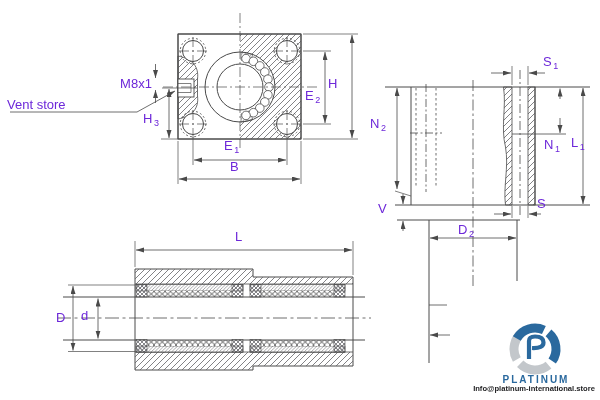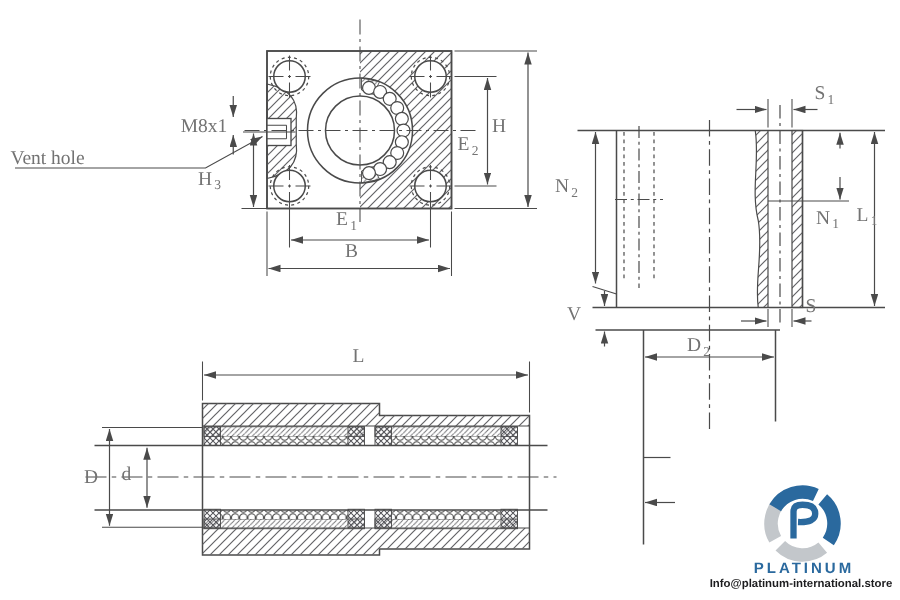--- a/index.html
+++ b/index.html
@@ -1,19 +1,19 @@
 <!DOCTYPE html>
 <html><head>
 <meta charset="utf-8">
 <style>
   html,body{margin:0;padding:0;background:#ffffff;}
   #stage{position:relative;width:600px;height:400px;background:#fff;overflow:hidden;
          font-family:"Liberation Sans", sans-serif;}
   #drawing{position:absolute;left:0;top:0;}
-  .dim{position:absolute;font-size:13px;color:#737373;white-space:nowrap;line-height:1;font-family:Liberation Serif, serif;}
+  .dim{position:absolute;font-size:13px;color:#6d28d9;white-space:nowrap;line-height:1;}
   .dim .sub{font-size:9px;vertical-align:-3px;margin-left:1.5px;}
   .m8{width:44px;text-align:center;}
   .brand-name{position:absolute;left:488px;top:374px;width:96px;text-align:center;
       font-size:10px;font-weight:bold;letter-spacing:2px;color:#2a699e;}
   .brand-contact{position:absolute;left:452px;top:384px;width:164px;text-align:center;
       font-size:7.6px;font-weight:bold;color:#1d1d1f;}
 </style>
 </head>
 <body>
 
@@ -197,22 +197,22 @@
       <path d="M516.8,359.5 A21,21 0 0 1 523.0,331.8" stroke="#c3c7cb" stroke-width="9"></path>
       <path d="M516.8,338.5 A21,21 0 0 1 543.9,330.0" stroke="#2a699e" stroke-width="9"></path>
       <path d="M548.5,332.9 A21,21 0 0 1 552.2,361.0" stroke="#2a699e" stroke-width="9"></path>
     </g>
     <circle cx="535" cy="349" r="12.5" fill="#ffffff"></circle>
     <path d="M529,359 L529,341 Q529,336.5 535,336.5 Q543.5,336.5 543.5,342.5 Q543.5,348.5 532,348" fill="none" stroke="#2a699e" stroke-width="4.2" stroke-linejoin="round"></path>
   </g>
 </svg>
 
 <span class="dim m8" style="left:114px;top:77px;">M8x1</span>
-<span class="dim" style="left:7px;top:98px;">Vent hole</span>
-<span class="dim" style="left:132px;top:112px;"><span>H</span><span class="sub">3</span></span>
+<span class="dim" style="left:7px;top:98px;">Vent store</span>
+<span class="dim" style="left:143px;top:112px;"><span>H</span><span class="sub">3</span></span>
 <span class="dim" style="left:305px;top:77px;margin-top:12px;"><span>E</span><span class="sub">2</span></span>
 <span class="dim" style="left:328px;top:77px;">H</span>
 <span class="dim" style="left:224px;top:139px;"><span>E</span><span class="sub">1</span></span>
 <span class="dim" style="left:230px;top:160px;">B</span>
 
 <span class="dim" style="left:543px;top:55px;"><span>S</span><span class="sub">1</span></span>
 <span class="dim" style="left:544px;top:97px;margin-top:41px;"><span>N</span><span class="sub">1</span></span>
 <span class="dim" style="left:370px;top:117px;"><span>N</span><span class="sub">2</span></span>
 <span class="dim" style="left:560px;top:136px;margin-left:11px;"><span>L</span><span class="sub">1</span></span>
 <span class="dim" style="left:378px;top:202px;">V</span>

